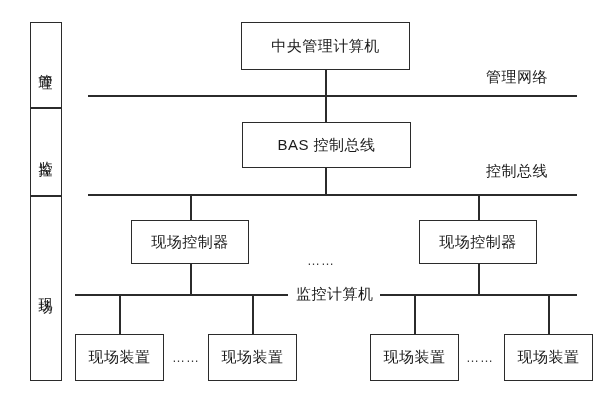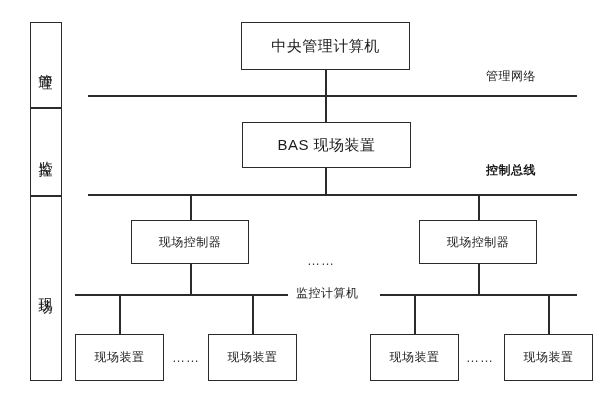--- a/index.html
+++ b/index.html
@@ -87,21 +87,21 @@
   .side-div {
     position: absolute;
     left: 0;
     width: 100%;
     height: 1.6px;
     background: #2b2b2b;
   }
 
   
   .t-16 { font-size: 15px; }
-  .t-14 { font-size: 12px; }
+  .t-14 { font-size: 15px; }
   .t-13 { font-size: 13px; }
 </style>
 </head>
 <body>
 
 <div id="stage">
 
   <div id="sidebar">
     <div class="side-div" style="top:84px;"></div>
     <div class="side-div" style="top:172px;"></div>
@@ -124,27 +124,27 @@
   </div>
 
   <div class="vline" style="left:325px;top:70px;height:26px;"></div>
 
   <div class="hline" style="left:88px;top:95px;width:489px;"></div>
   <div class="label t-14" style="left:486px;top:68px;">管理网络</div>
 
   <div class="vline" style="left:325px;top:95px;height:27px;"></div>
 
   <div class="box t-16" style="left:242px;top:122px;width:169px;height:46px;">
-    <span>BAS 现场装置</span>
+    <span>BAS 控制总线</span>
   </div>
 
   <div class="vline" style="left:325px;top:168px;height:27px;"></div>
 
   <div class="hline" style="left:88px;top:194px;width:489px;"></div>
-  <div class="label t-14" style="left:486px;top:162px;font-weight:bold;">控制总线</div>
+  <div class="label t-14" style="left:486px;top:162px;">控制总线</div>
 
   <div class="vline" style="left:190px;top:194px;height:26px;"></div>
   <div class="vline" style="left:478px;top:194px;height:26px;"></div>
 
   <div class="box t-14" style="left:131px;top:220px;width:118px;height:44px;">
     <span>现场控制器</span>
   </div>
 
   <div class="box t-14" style="left:419px;top:220px;width:118px;height:44px;">
     <span>现场控制器</span>

